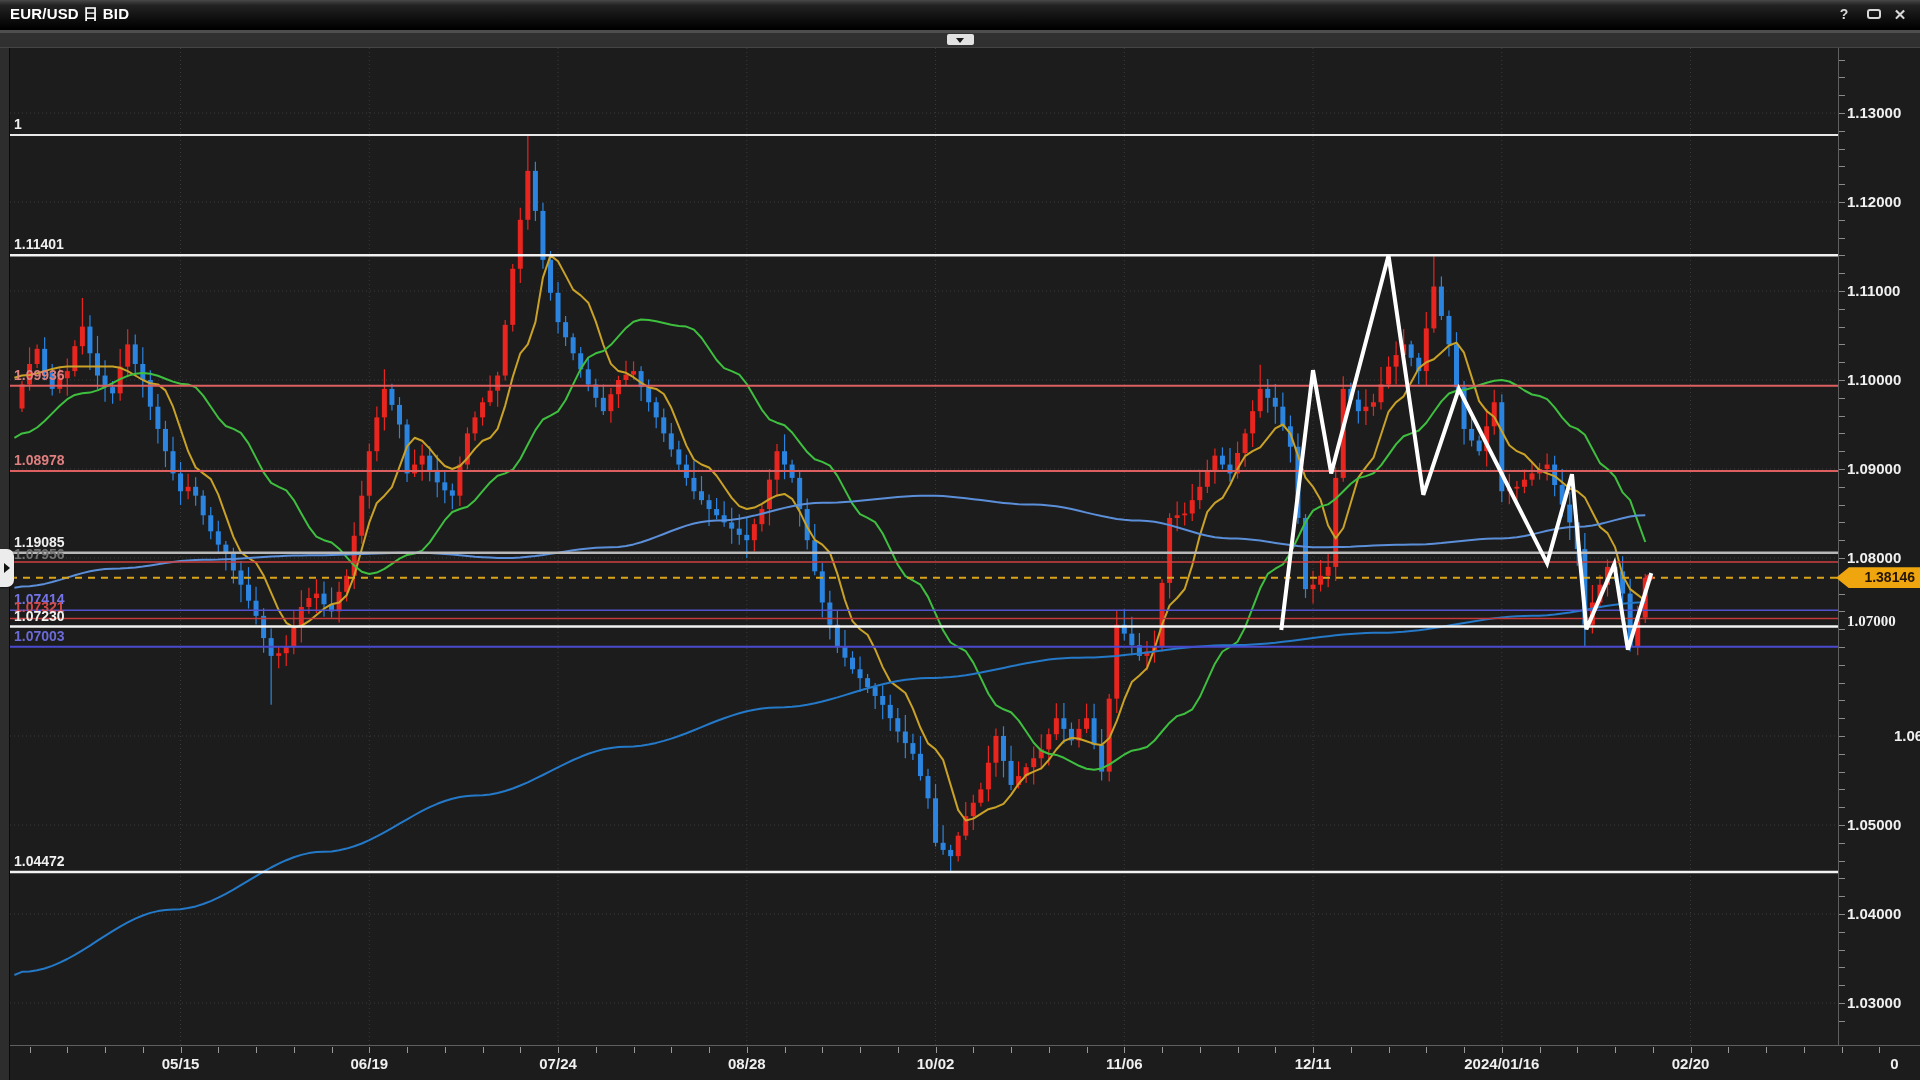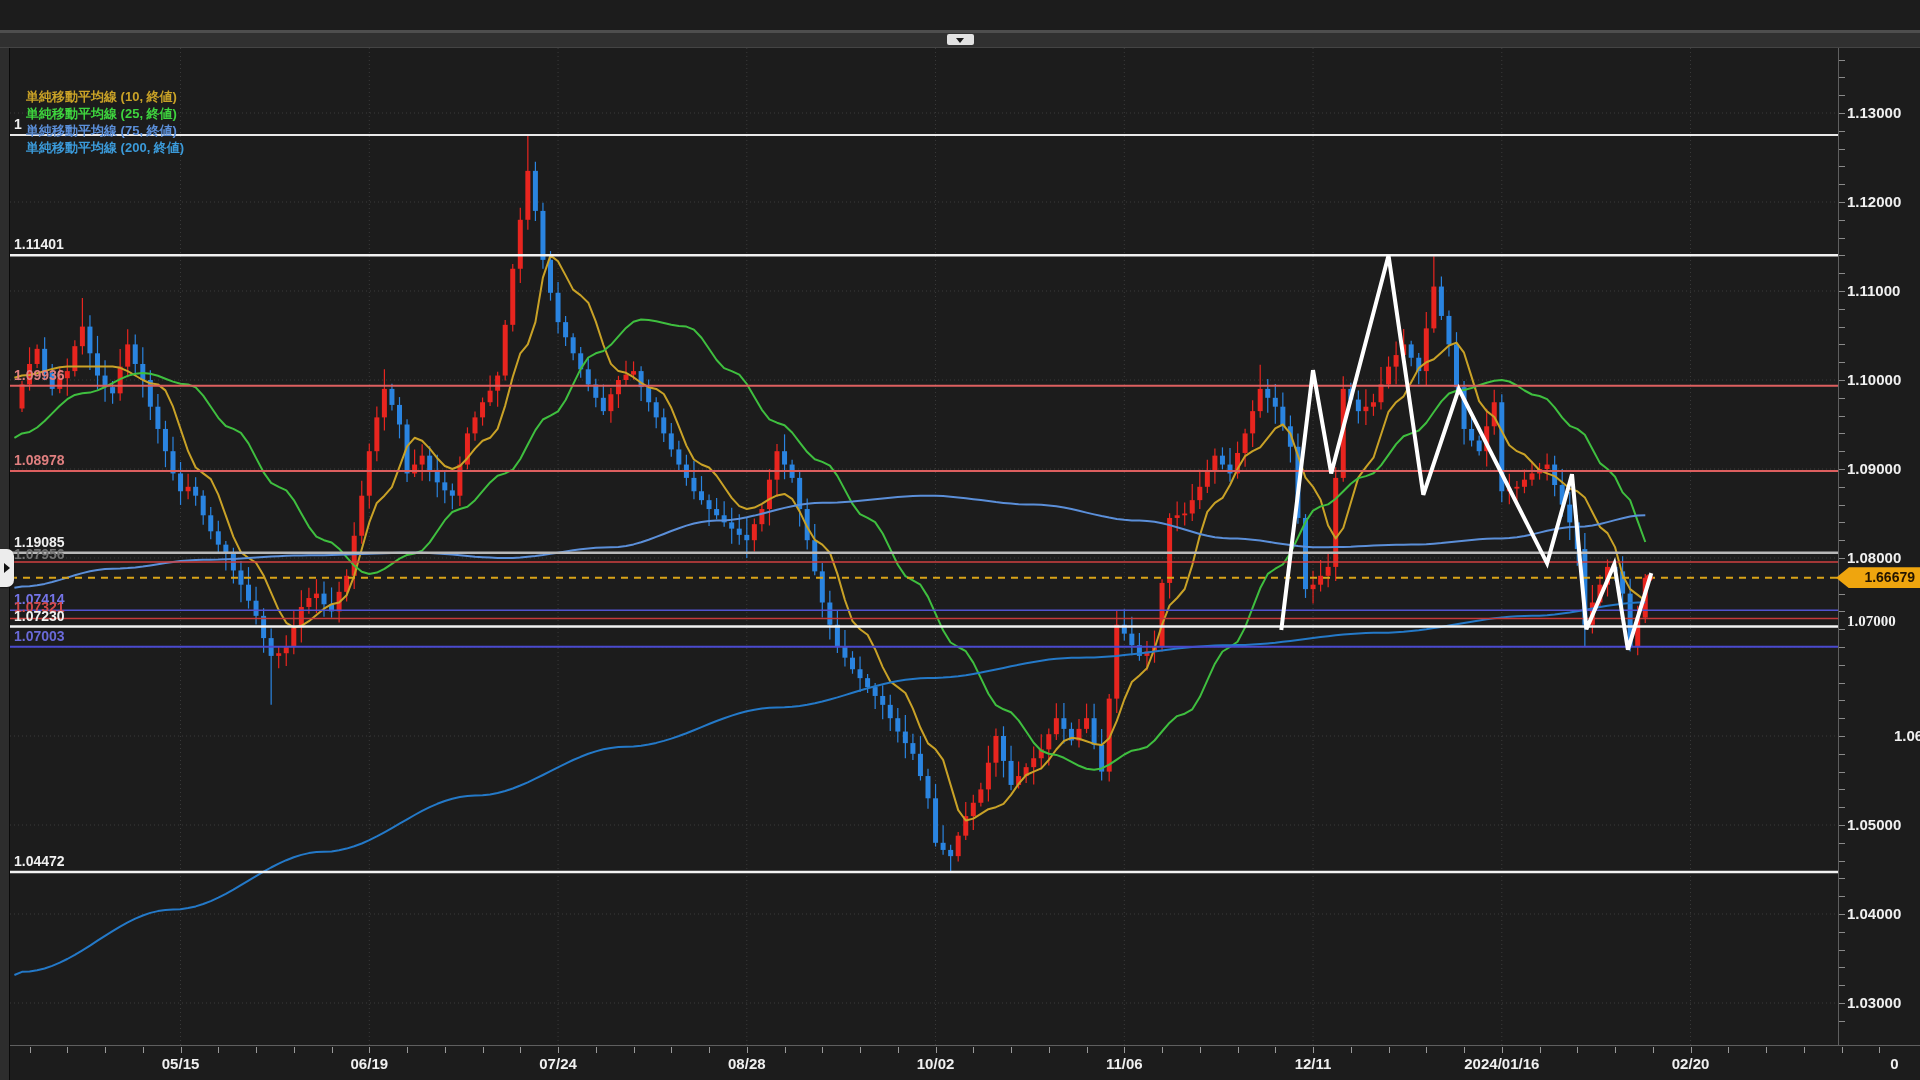--- a/index.html
+++ b/index.html
@@ -545,38 +545,44 @@
         <line x1="10" y1="618.4309999999991" x2="1846" y2="618.4309999999991" stroke="#c43a3a" stroke-width="1.5"></line>
         <line x1="10" y1="626.5299999999987" x2="1846" y2="626.5299999999987" stroke="#f2f2f2" stroke-width="2.5"></line>
         <line x1="10" y1="646.7329999999987" x2="1846" y2="646.7329999999987" stroke="#4a4ace" stroke-width="2"></line>
         <line x1="10" y1="871.9919999999983" x2="1846" y2="871.9919999999983" stroke="#f2f2f2" stroke-width="2.5"></line>
       </g>
       <line x1="10" y1="577.7579999999994" x2="1838" y2="577.7579999999994" stroke="#d9a418" stroke-width="2" stroke-dasharray="7 6"></line>
       <circle cx="1649.25" cy="577.7579999999994" r="3.5" fill="#e8251f"></circle>
       <polyline points="1281.3,630.1 1313.0,370.2 1331.2,473.4 1388.5,255.4 1423.3,494.8 1458.8,388.9 1547.1,563.3 1572.0,474.3 1586.4,629.2 1614.3,564.2 1627.9,649.7 1651.3,573.1" fill="none" stroke="#ffffff" stroke-width="4" stroke-linejoin="miter"></polyline>
     </svg>
 
+  <div id="titlebar">
+    <span id="title">EUR/USD 日 BID</span>
+    <div class="winbtn" id="btn-help">
+      <span>?</span>
+    </div>
+    <div class="winbtn" id="btn-max">
+      <span class="maxglyph"></span>
+    </div>
+    <div class="winbtn" id="btn-close">
+      <span>✕</span>
+    </div>
+  </div>
 
   <div id="topstrip">
     <div id="collapse-btn">
       <span class="tri"></span>
     </div>
   </div>
 
   <div id="gutter"></div>
   <div id="side-handle">
     <span class="tri"></span>
   </div>
 
-  <div id="legend">
-      <div class="legend-row" style="color: rgb(201, 162, 39);">単純移動平均線 (10, 終値)</div>
-      <div class="legend-row" style="color: rgb(62, 212, 62);">単純移動平均線 (25, 終値)</div>
-      <div class="legend-row" style="color: rgb(91, 143, 217);">単純移動平均線 (75, 終値)</div>
-      <div class="legend-row" style="color: rgb(59, 154, 217);">単純移動平均線 (200, 終値)</div>
-    </div>
 
   <div id="right-axis">
       <div class="ylab" style="top: 56px;">1.13000</div>
       <div class="ylab" style="top: 145px;">1.12000</div>
       <div class="ylab" style="top: 234px;">1.11000</div>
       <div class="ylab" style="top: 323px;">1.10000</div>
       <div class="ylab" style="top: 412px;">1.09000</div>
       <div class="ylab" style="top: 501px;">1.08000</div>
       <div class="ylab" style="top: 565px; font-family: Liberation Serif, serif;">1.07000</div>
       <div class="ylab" style="top: 679px; margin-left: 47px;">1.06000</div>
@@ -696,21 +702,21 @@
       <div class="xlab" style="left: 746.8px;">08/28</div>
       <div class="xlab" style="left: 935.55px;">10/02</div>
       <div class="xlab" style="left: 1124.3px;">11/06</div>
       <div class="xlab" style="left: 1313.05px;">12/11</div>
       <div class="xlab" style="left: 1501.8px;">2024/01/16</div>
       <div class="xlab" style="left: 1690.55px;">02/20</div>
       <div class="xlab" style="left: 1894.4px;">0</div>
     </div>
 
   <div id="price-tag" style="top: 567.258px;">
-    <span>1.66679</span>
+    <span>1.38146</span>
   </div>
 
 <div class="lvl-label" style="color: rgb(240, 240, 240); top: 115.983px;">1</div>
     <div class="lvl-label" style="color: rgb(240, 240, 240); top: 236.311px;">1.11401</div>
     <div class="lvl-label" style="color: rgb(224, 127, 127); top: 366.696px;">1.09936</div>
     <div class="lvl-label" style="color: rgb(224, 127, 127); top: 451.958px;">1.08978</div>
     <div class="lvl-label" style="color: rgb(240, 240, 240); top: 533.749px;">1.19085</div>
     <div class="lvl-label" style="color: #737373; top: 546px;">1.07956</div>
     <div class="lvl-label" style="color: rgb(116, 116, 232); top: 591.154px;">1.07414</div>
     <div class="lvl-label" style="color: rgb(211, 74, 74); top: 599.431px;">1.07321</div>

